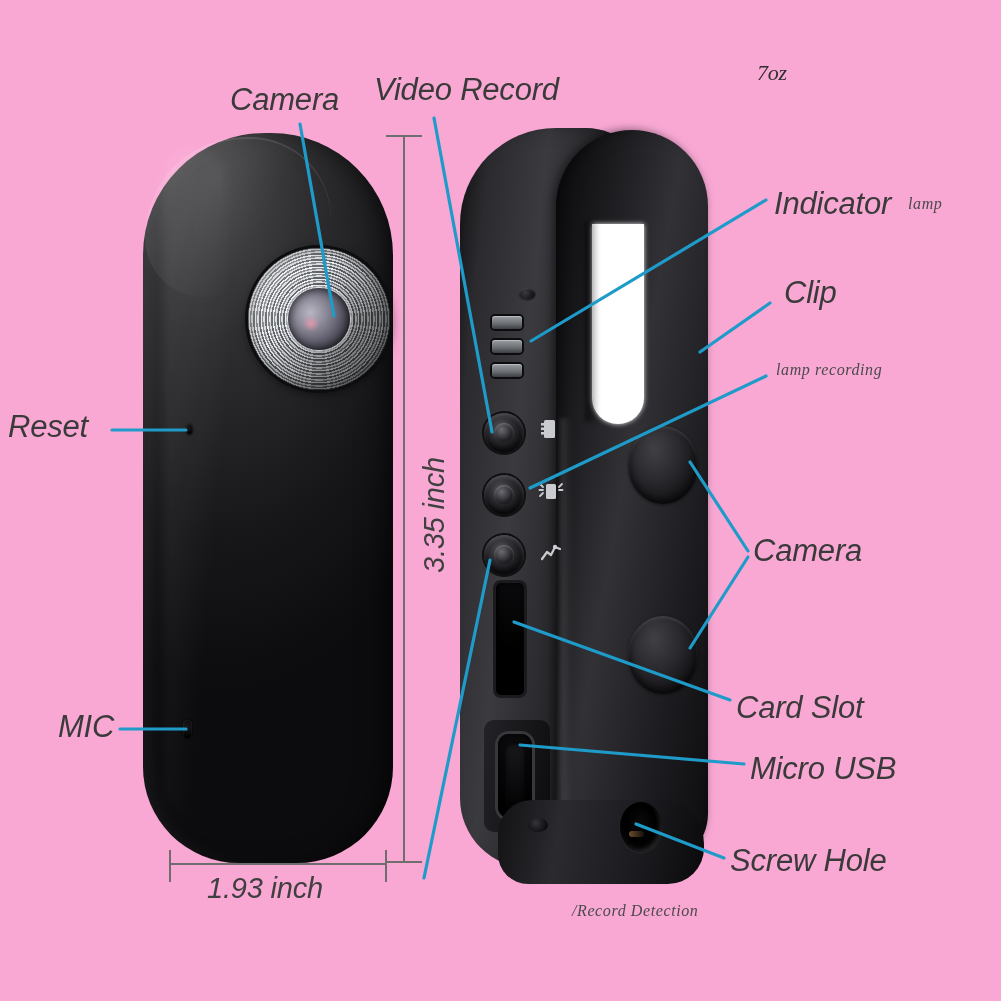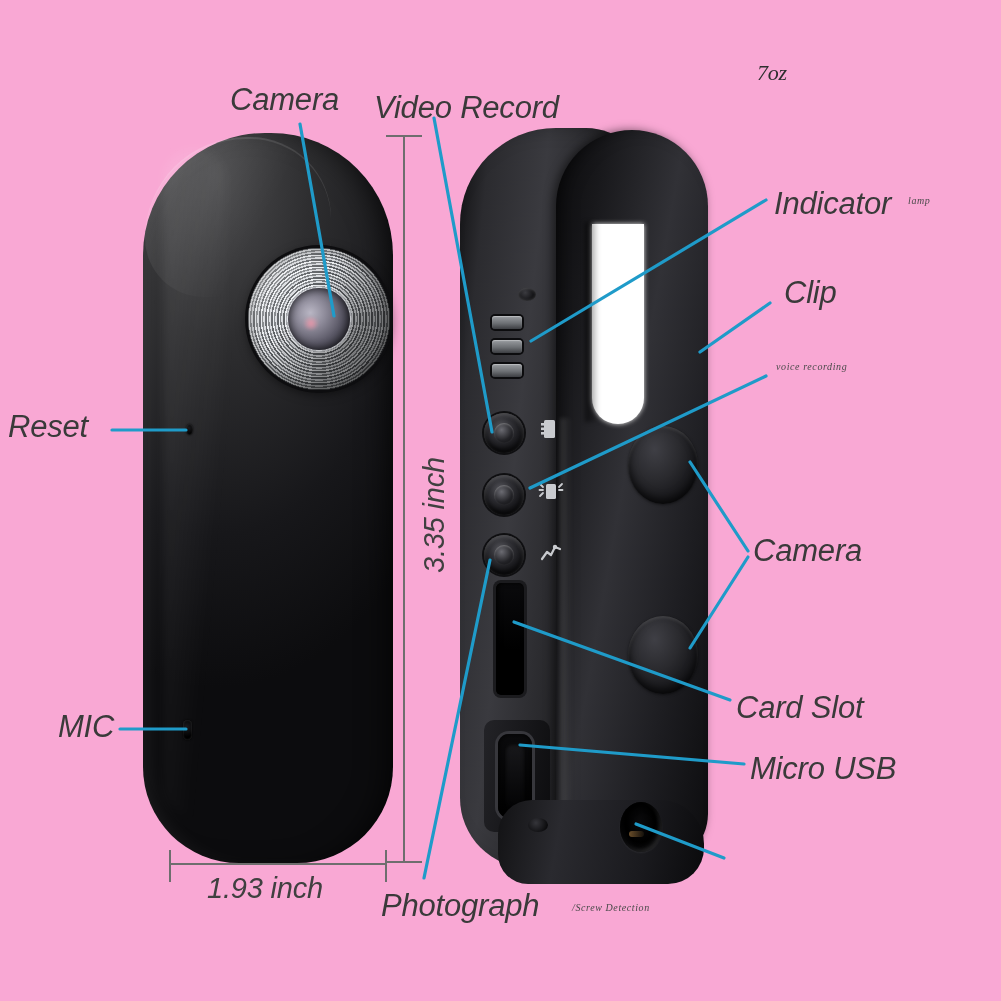--- a/index.html
+++ b/index.html
@@ -21,21 +21,21 @@
   .lbl {
     position: absolute;
     color: #3a3a3a;
     font-family: "Liberation Sans", sans-serif;
     font-weight: 400;
     white-space: nowrap;
     letter-spacing: -0.2px;
   }
   .lbl-big   { font-size: 31px; }
   .lbl-dim   { font-size: 29px; color: #404040; }
-  .lbl-small { font-family: "Liberation Serif", serif; font-size: 10px; color: #4a4a4a; letter-spacing: 0.6px; }
+  .lbl-small { font-family: "Liberation Serif", serif; font-size: 16px; color: #4a4a4a; letter-spacing: 0.6px; }
   .lbl-serif { font-family: "Liberation Serif", serif; font-size: 22px; color: #2e2e2e; }
 
   .rot90 {
     transform: rotate(-90deg);
     transform-origin: left top;
   }
 
   
   .svg-layer {
     position: absolute;
@@ -499,42 +499,42 @@
       <path d="M386 862 L422 862"></path>
 
       <path d="M170 864 L386 864"></path>
       <path d="M170 850 L170 882"></path>
       <path d="M386 850 L386 882"></path>
     </g>
   </svg>
 
   <div class="lbl lbl-big" style="left:230px; top:82px;">Camera</div>
 
-  <div class="lbl lbl-big" style="left:374px; top:72px;margin-top:18px;">Video Record</div>
+  <div class="lbl lbl-big" style="left:374px; top:72px;">Video Record</div>
 
   <div class="lbl lbl-serif" style="left:757px; top:60px;">7oz</div>
 
   <div class="lbl lbl-big" style="left:774px; top:186px;">Indicator</div>
   <div class="lbl lbl-small" style="left:908px; top:195px;">lamp</div>
 
   <div class="lbl lbl-big" style="left:784px; top:275px;">Clip</div>
 
-  <div class="lbl lbl-small" style="left:776px; top:361px;">voice  recording</div>
+  <div class="lbl lbl-small" style="left:776px; top:361px;">lamp  recording</div>
 
   <div class="lbl lbl-big" style="left:753px; top:533px;">Camera</div>
 
   <div class="lbl lbl-big" style="left:736px; top:690px;">Card Slot</div>
 
   <div class="lbl lbl-big" style="left:750px; top:751px;">Micro USB</div>
 
+  <div class="lbl lbl-big" style="left:730px; top:843px;">Screw Hole</div>
 
   <div class="lbl lbl-big" style="left:8px; top:409px;">Reset</div>
 
   <div class="lbl lbl-big" style="left:58px; top:709px;">MIC</div>
 
-  <div class="lbl lbl-big" style="left:381px; top:888px;">Photograph</div>
-  <div class="lbl lbl-small" style="left:572px; top:902px;">/Screw Detection</div>
+  <div class="lbl lbl-small" style="left:572px; top:902px;">/Record Detection</div>
 
   <div class="lbl lbl-dim rot90" style="left:418px; top:573px;">3.35 inch</div>
 
   <div class="lbl lbl-dim" style="left:207px; top:872px;">1.93 inch</div>
 
 </div>
 
 </body></html>

